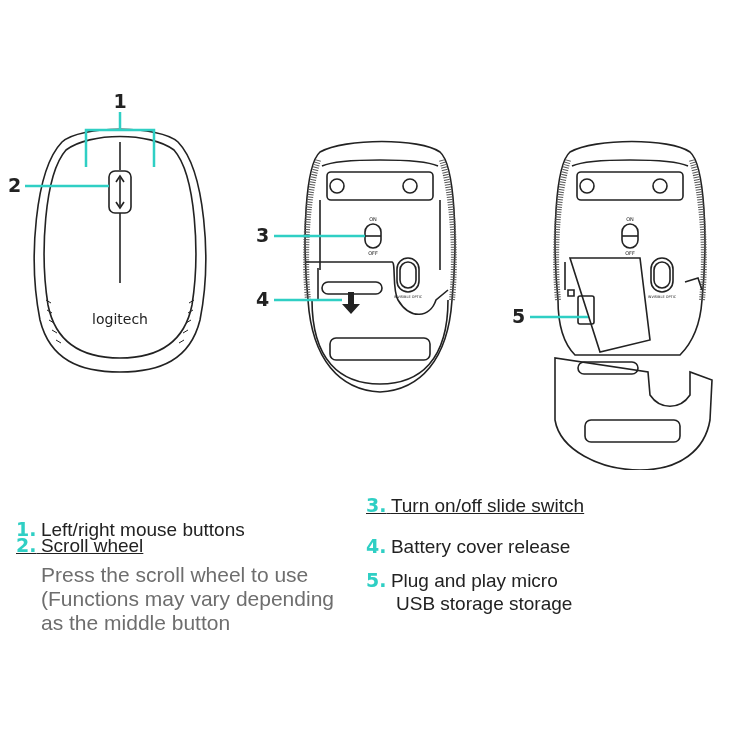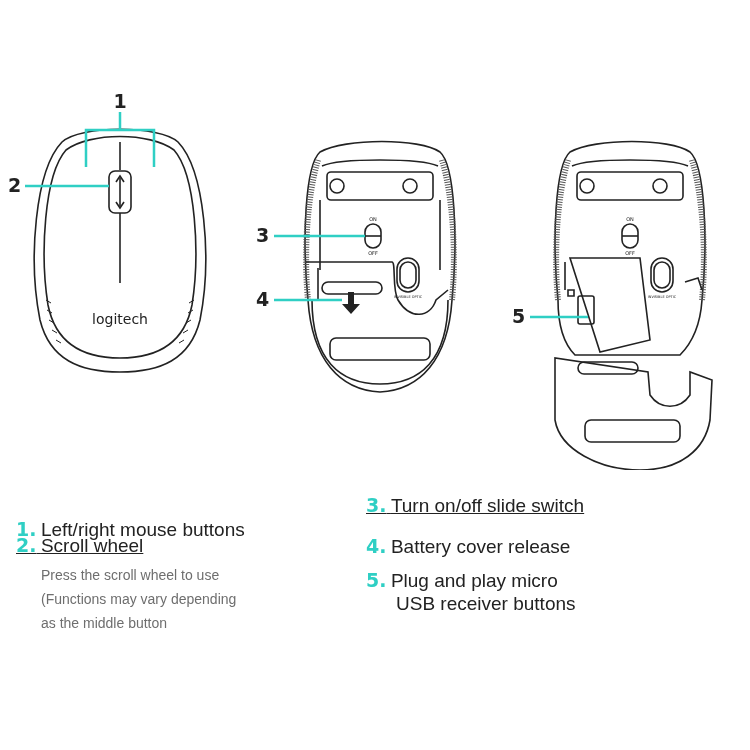--- a/index.html
+++ b/index.html
@@ -4,21 +4,21 @@
 <style>
   html, body { margin:0; padding:0; background:#ffffff; }
   body { width:750px; height:750px; position:relative; overflow:hidden;
          font-family:"Liberation Sans", "DejaVu Sans", sans-serif; color:#222; }
   svg.diagram { position:absolute; left:0; top:0; }
   .callout-num { font-family:"DejaVu Sans", sans-serif; font-weight:bold; font-size:19px; fill:#222; }
   .legend { position:absolute; }
   .legend-item { position:absolute; white-space:nowrap; }
   .num { color:#2fcfc4; font-weight:bold; font-size:19px; font-family:"DejaVu Sans", sans-serif; }
   .lbl { font-size:19px; color:#222; }
-  .desc { position:absolute; font-size:14px; color:#6e6e6e; line-height:24px; white-space:nowrap; }
+  .desc { position:absolute; font-size:21px; color:#6e6e6e; line-height:24px; white-space:nowrap; }
 </style>
 </head>
 <body>
 
 <svg class="diagram" width="750" height="470" viewBox="0 0 750 470" xmlns="http://www.w3.org/2000/svg">
 
   <g fill="none" stroke="#222" stroke-width="1.6">
 
     <path d="M62,142 C80,125 160,125 178,142 C205,170 212,260 200,320 C190,360 160,372 120,372 C80,372 50,360 40,320 C28,260 35,170 62,142 Z"></path>
 
@@ -133,14 +133,14 @@
     <span class="lbl">Turn on/off slide switch</span>
   </div>
   <div class="legend-item" style="left:366px;top:535px;">
     <span class="num">4.</span>
     <span class="lbl">Battery cover release</span>
   </div>
   <div class="legend-item" style="left:366px;top:569px;text-align:center;">
     <span class="num">5.</span>
     <span class="lbl">Plug and play micro</span>
   </div>
-  <div class="legend-item lbl" style="left:396px;top:593px;">USB receiver buttons</div>
+  <div class="legend-item lbl" style="left:396px;top:593px;">USB storage storage</div>
 </div>
 
 </body></html>

